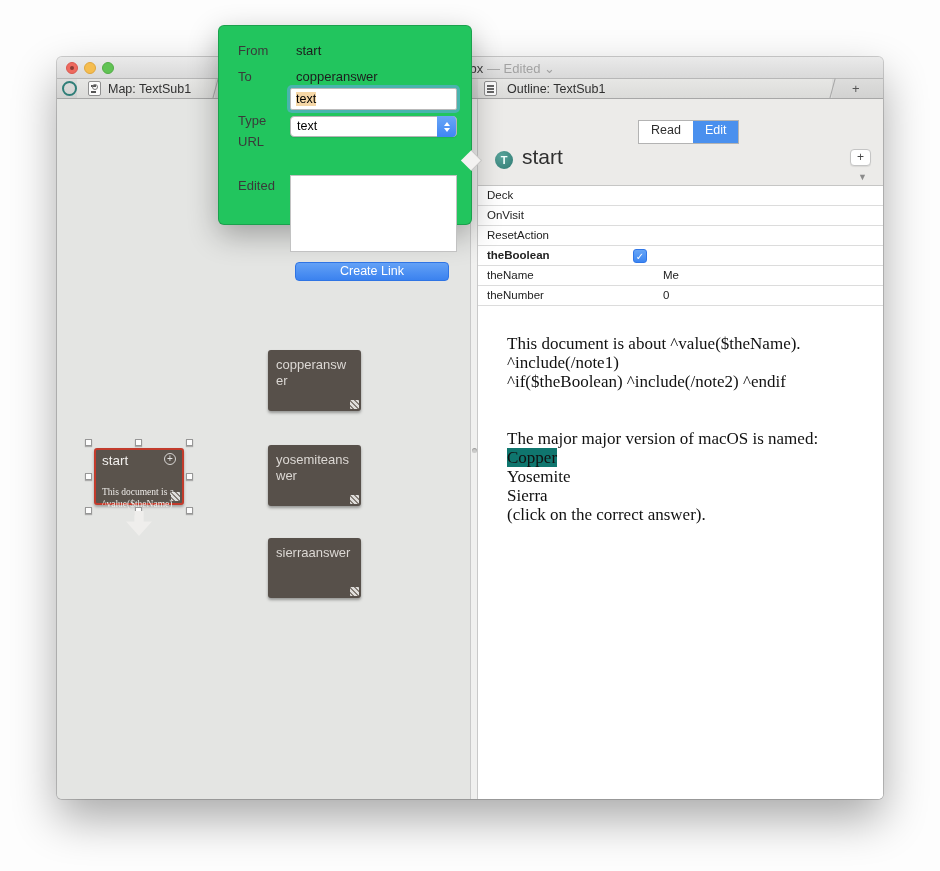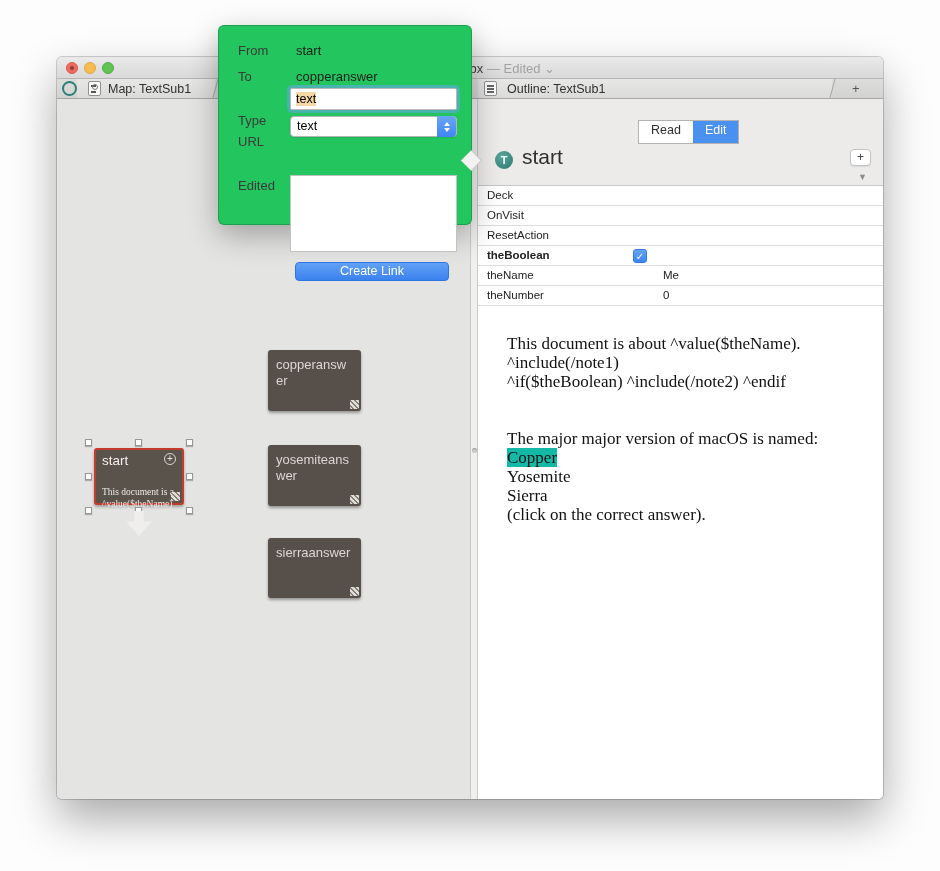--- a/index.html
+++ b/index.html
@@ -100,21 +100,21 @@
   .checkbox { position:absolute; left:155px; top:2.5px; width:14px; height:14px; border-radius:3px;
     background:linear-gradient(#66a5f6,#3c86f2); border:1px solid #3077e8; color:#fff;
     font-size:10px; line-height:13px; text-align:center; }
 
   
   .note-text { position:absolute; left:0; top:208px; right:0; bottom:0; background:#fff;
     padding:27px 20px 0 29px; font-family:"Liberation Serif", serif; font-size:17px;
     line-height:19px; color:#111; }
   .textline { min-height:19px; }
   .spacer { height:38px; }
-  .hl { background:#14b8a6; }
+  .hl { background:#0f766e; }
 
   
   .popover { position:absolute; left:218px; top:25px; width:254px; height:200px; background:#22c55e;
     border:1px solid rgba(0,0,0,.18); border-radius:6px; z-index:20;
     box-shadow:0 10px 30px rgba(0,0,0,.3); }
   .popover-arrow { position:absolute; right:-8px; top:127px; width:15px; height:15px; background:#f3f2f1;
     border-top:1px solid rgba(0,0,0,.18); border-right:1px solid rgba(0,0,0,.18);
     transform:rotate(45deg); }
   .pop-label { position:absolute; left:19px; font-size:13px; color:#3a3a3a; }
   .pop-value { position:absolute; left:77px; font-size:13px; color:#1d1d1d; }

